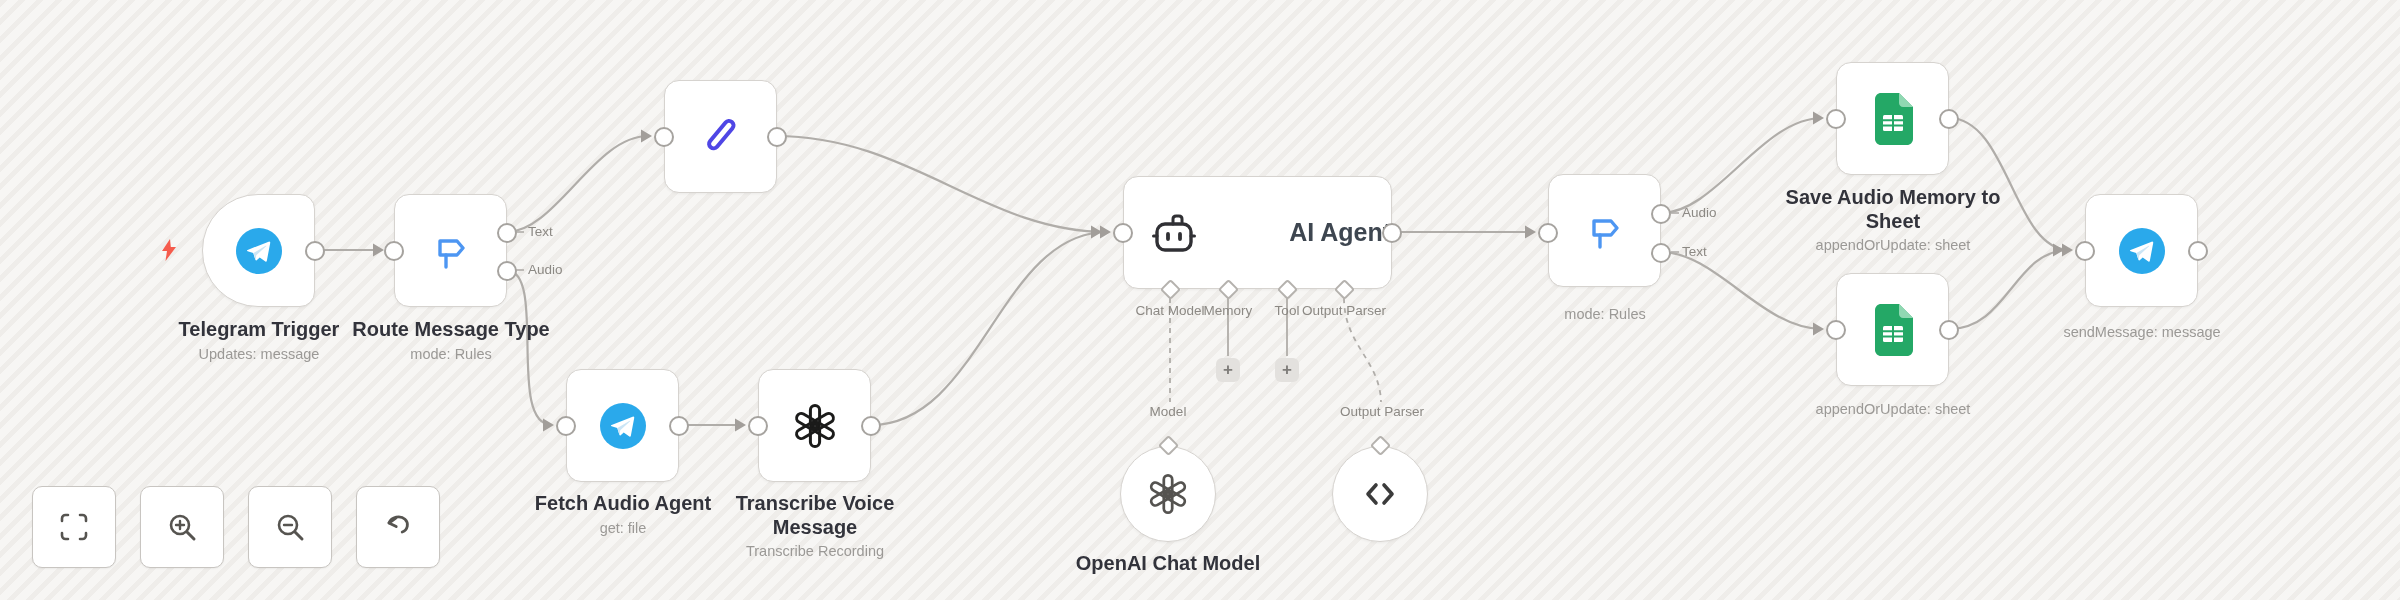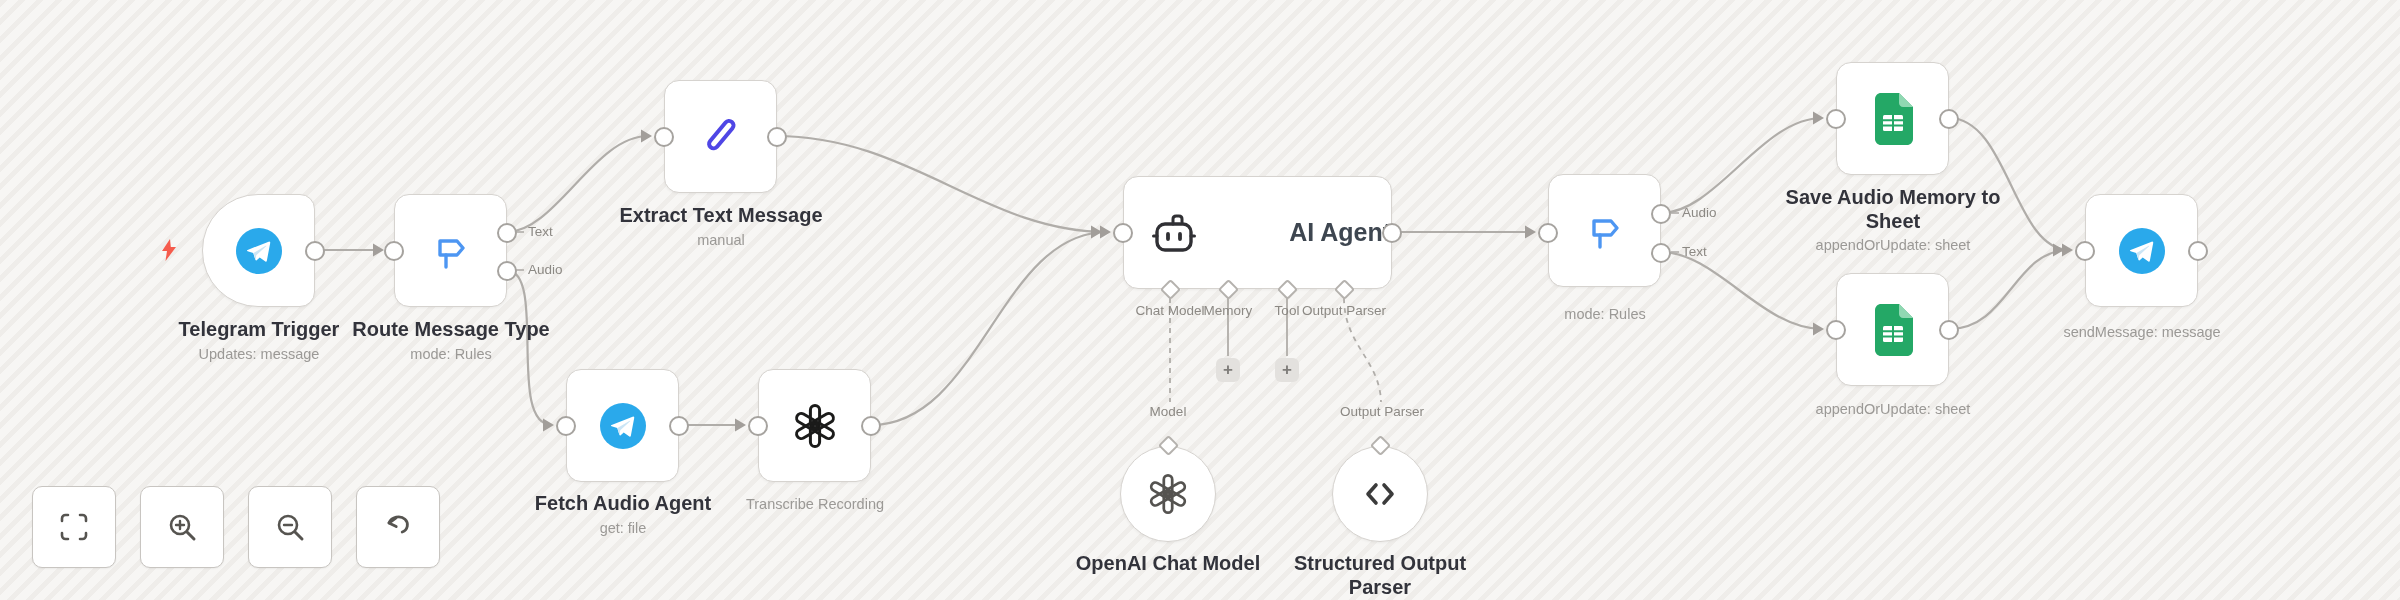--- a/index.html
+++ b/index.html
@@ -168,24 +168,20 @@
     <div class="s">mode: Rules</div>
   </div>
 
   <div class="node" style="left:664px;top:80px">
     <svg width="46" height="46" viewBox="0 0 46 46">
       <rect x="18.5" y="4" width="9" height="33" rx="4.5" fill="none" stroke="var(--c-pen)" stroke-width="4" transform="rotate(40 23 21)"></rect>
     </svg>
     <span class="port in" style="top:46px"></span>
     <span class="port out" style="top:46px"></span>
   </div>
-  <div class="nlabel" style="left:721px;top:204px">
-    <div class="t">Extract Text Message</div>
-    <div class="s">manual</div>
-  </div>
 
   <div class="node" style="left:566px;top:369px">
     <svg width="46" height="46" viewBox="0 0 46 46">
         <use href="#tg"></use>
       </svg>
     <span class="port in" style="top:46px"></span>
     <span class="port out" style="top:46px"></span>
   </div>
   <div class="nlabel" style="left:623px;top:492px">
     <div class="t">Fetch Audio Agent</div>
@@ -193,20 +189,21 @@
   </div>
 
   <div class="node" style="left:758px;top:369px">
     <svg width="46" height="46" viewBox="0 0 46 46" style="color:var(--c-openai-dark)">
         <use href="#oai"></use>
       </svg>
     <span class="port in" style="top:46px"></span>
     <span class="port out" style="top:46px"></span>
   </div>
   <div class="nlabel" style="left:815px;top:492px;max-width:200px">
+    <div class="t">Transcribe Voice Message</div>
     <div class="s">Transcribe Recording</div>
   </div>
 
   <div class="node wide" style="left:1123px;top:176px">
     <svg width="48" height="42" viewBox="0 0 48 42">
       <g fill="none" stroke="var(--c-robot)" stroke-linecap="round">
         <rect x="7" y="12" width="34" height="26" rx="8" stroke-width="3.4"></rect>
         <path d="M23 12V7c0-2 1.3-3 3.2-3H29c2 0 3 1 3 3v3" stroke-width="3"></path>
         <path d="M7 24H3.5 M41 24h3.5" stroke-width="3"></path>
         <path d="M18 22v5 M30 22v5" stroke-width="3.8"></path>
@@ -238,23 +235,20 @@
     <div class="t">OpenAI Chat Model</div>
   </div>
 
   <span class="plabel" style="left:1382px;top:404px">Output Parser</span>
   <div class="cnode" style="left:1332px;top:446px">
     <svg width="40" height="40" viewBox="0 0 40 40">
       <path fill="none" stroke="var(--c-code)" stroke-width="3.6" stroke-linecap="round" stroke-linejoin="round" d="M16 11 8 20l8 9 M24 11l8 9-8 9"></path>
     </svg>
     <span class="dia" style="left:40px;top:-9px"></span>
   </div>
-  <div class="nlabel" style="left:1380px;top:552px;max-width:210px">
-    <div class="t">Structured Output Parser</div>
-  </div>
 
   <div class="node" style="left:1548px;top:174px">
     <svg width="44" height="44" viewBox="0 0 44 44">
         <use href="#post"></use>
       </svg>
     <span class="port in" style="top:48px"></span>
     <span class="port out" style="top:29px"></span>
     <span class="port out" style="top:68px"></span>
   </div>
   <span class="outlabel" style="left:1682px;top:205px">Audio</span>

